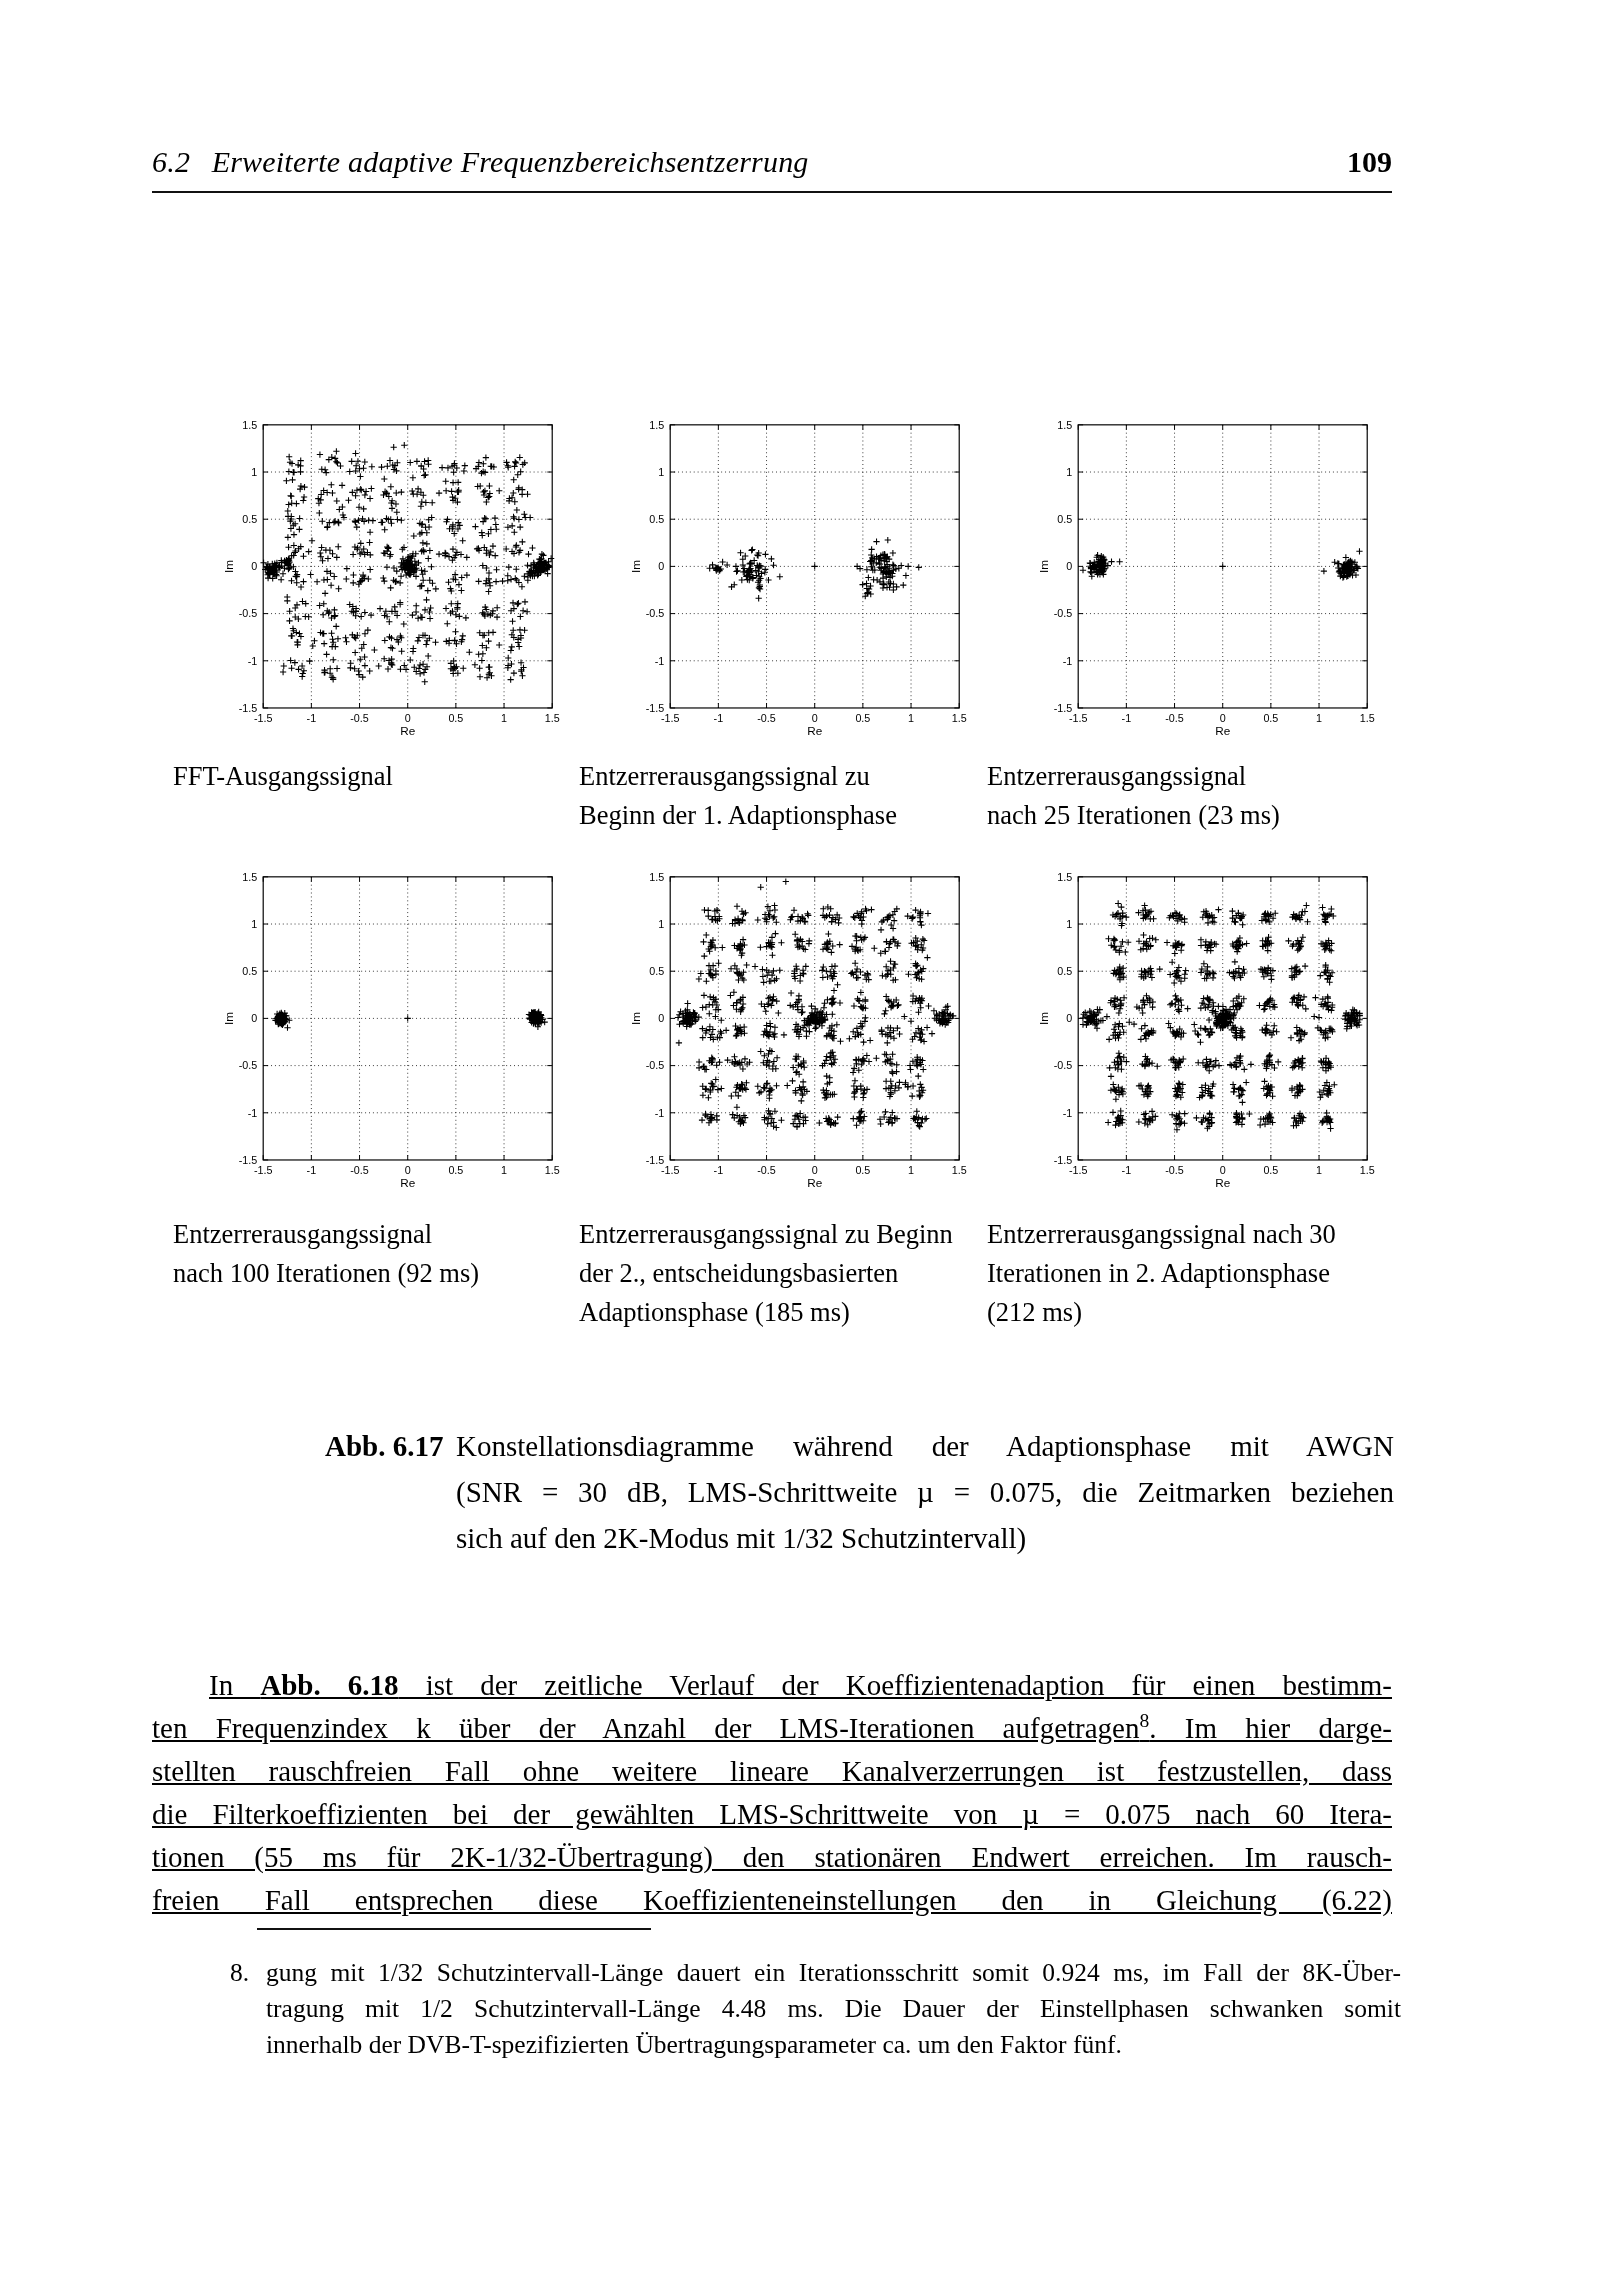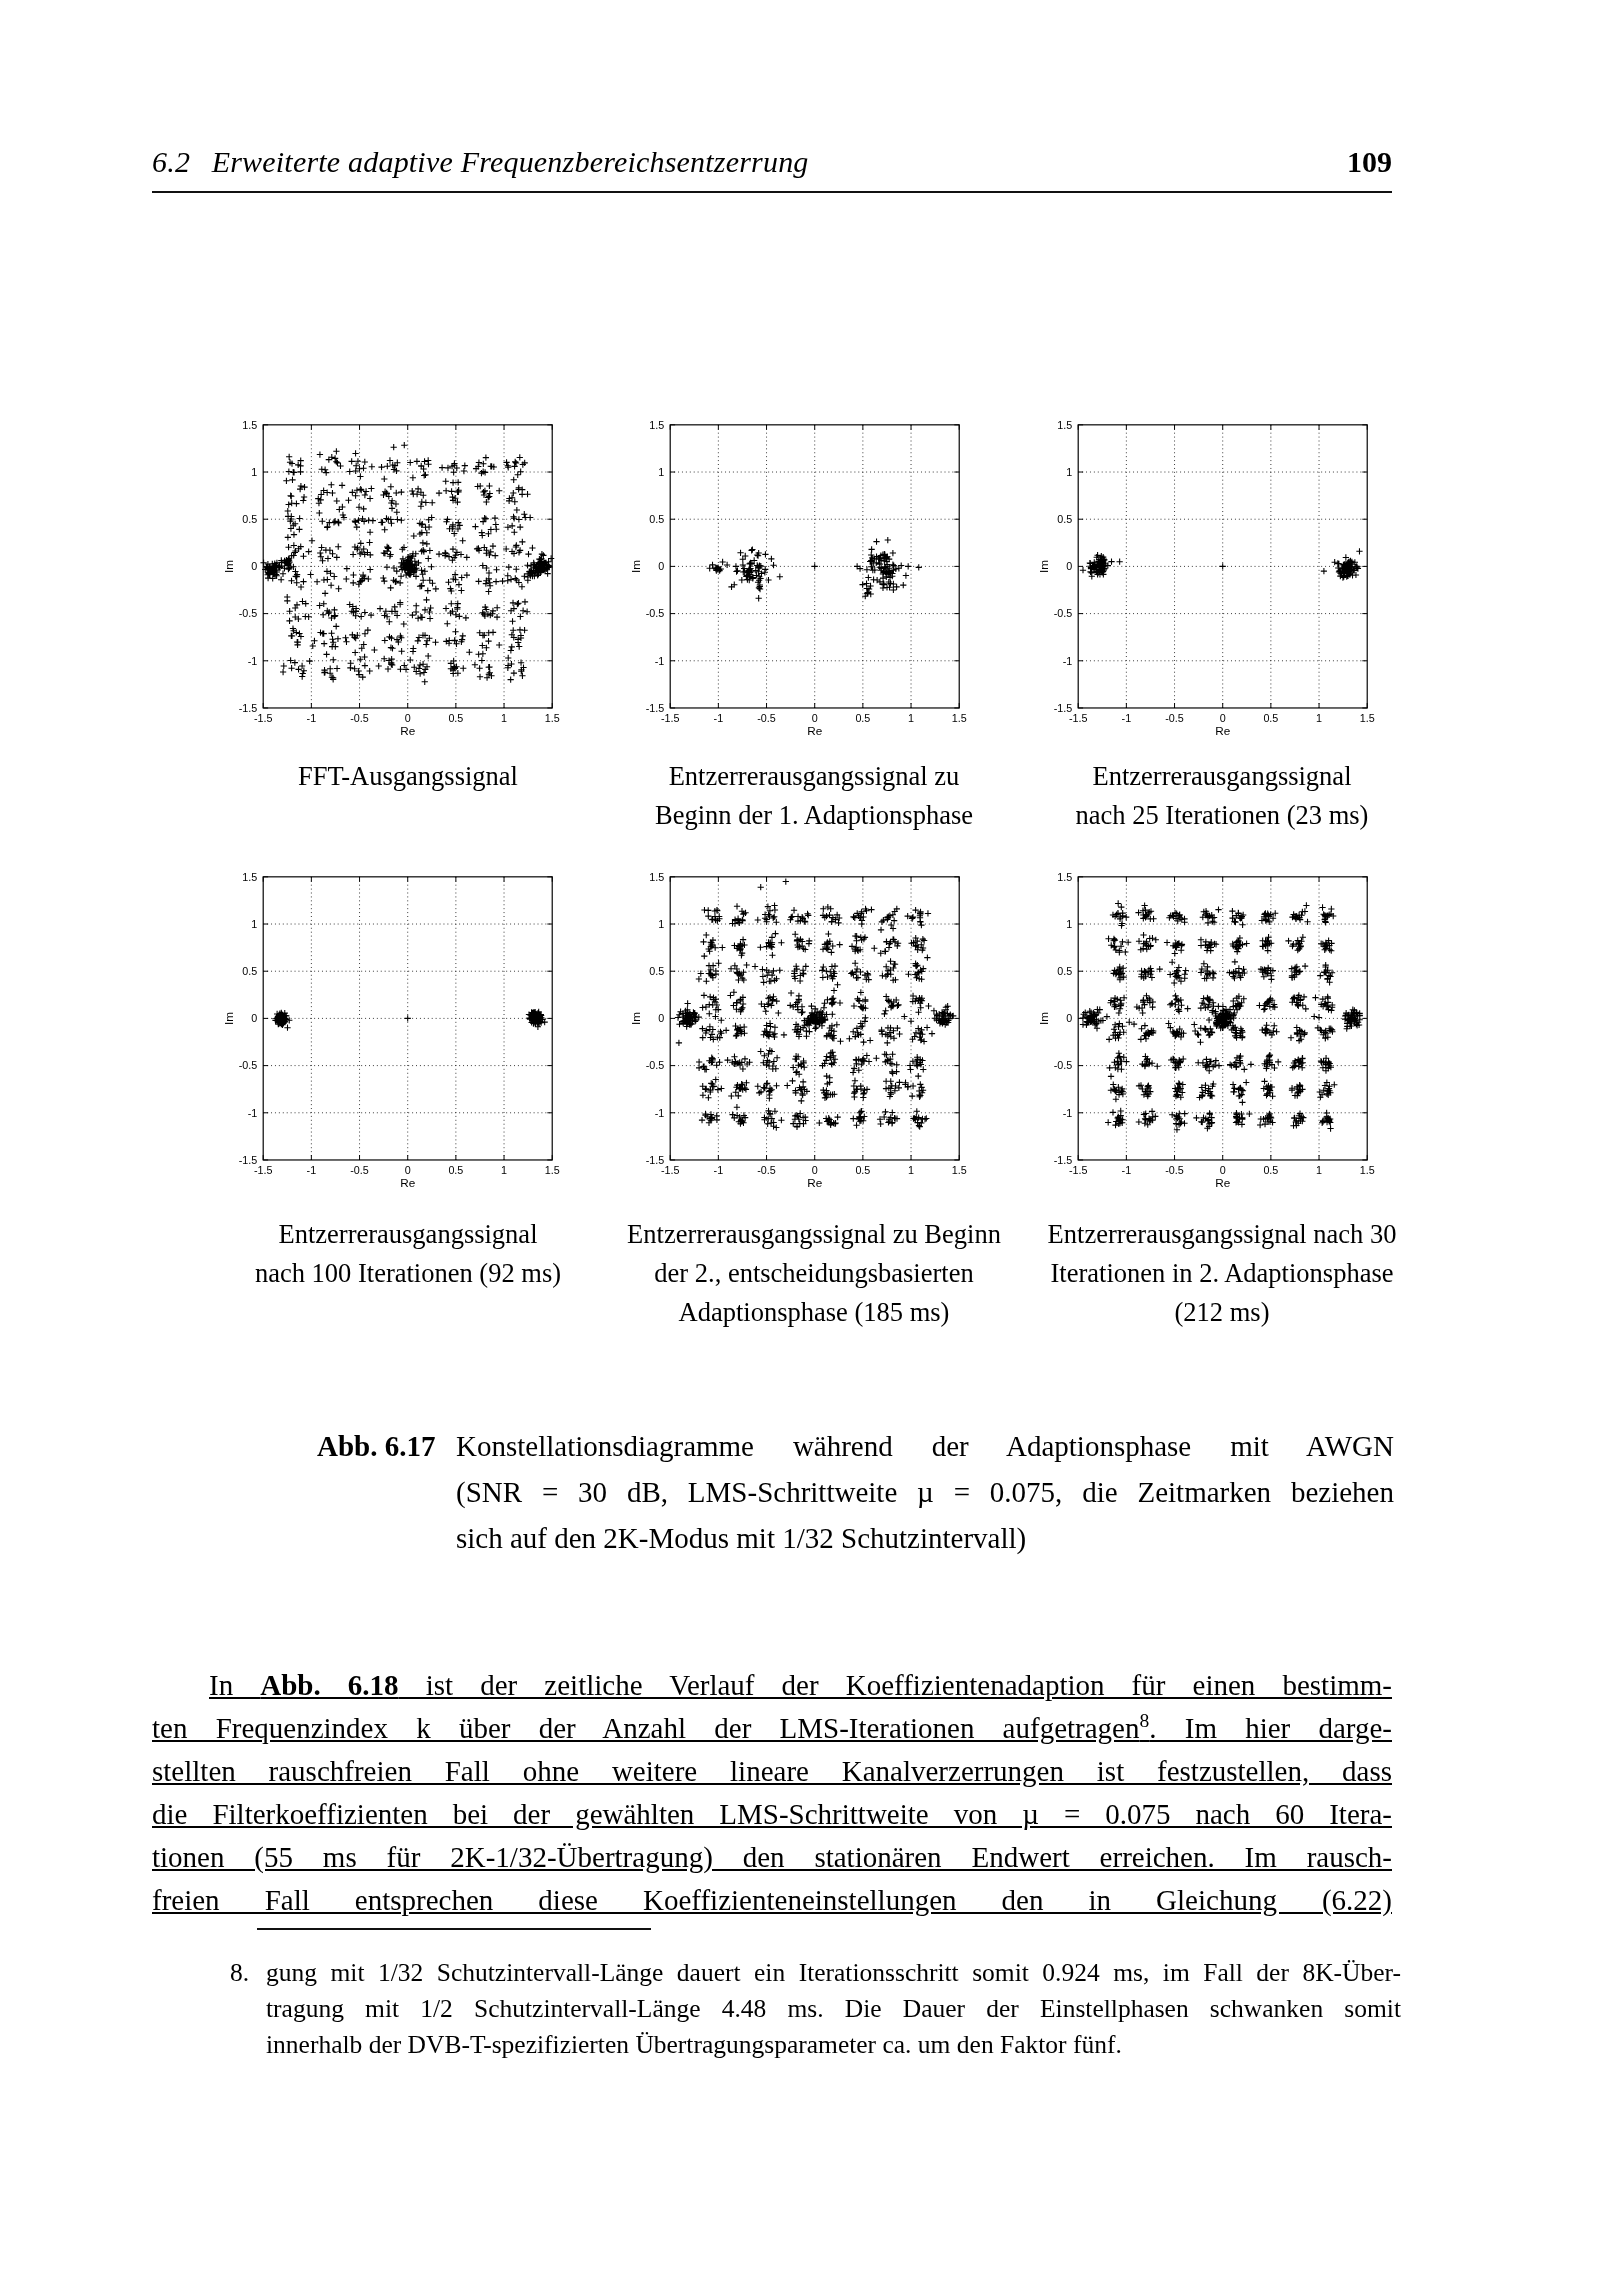--- a/index.html
+++ b/index.html
@@ -24,25 +24,25 @@
 
   
   #plots{position:absolute;left:0;top:0;width:100%;height:100%;}
   svg.plot{position:absolute;display:block;}
   .gridline{stroke:#000;stroke-width:0.8;stroke-dasharray:1 3;}
   .pts{stroke:#000;stroke-width:1.1;fill:none;}
   .axbox{fill:none;stroke:#000;stroke-width:1.2;}
   .tick{stroke:#000;stroke-width:1;}
   .ticklabel{font:11px "Liberation Sans","DejaVu Sans",sans-serif;fill:#000;}
   .axlabel{font:12px "Liberation Sans","DejaVu Sans",sans-serif;fill:#000;}
-  .plot-caption{position:absolute;width:470px;text-align:center;font-size:26.5px;line-height:39px;}
+  .plot-caption{position:absolute;width:470px;font-size:26.5px;line-height:39px;}
 
   
   .fig-caption{position:absolute;left:309px;top:1423px;width:1088px;font-size:29px;line-height:46px;}
-  .fig-label{position:absolute;left:8px;top:0;font-weight:bold;}
+  .fig-label{position:absolute;left:16px;top:0;font-weight:bold;}
   .fig-lines{margin-left:147px;width:938px;}
   .jline{text-align:justify;}
   .jline.stretch{text-align-last:justify;}
 
   
   .body-text{position:absolute;left:152px;top:1664px;width:1240px;font-size:29px;line-height:43px;text-decoration:underline;}
   .body-line{text-align:justify;text-align-last:justify;}
   .body-line.indent{text-indent:57px;}
   .body-line .bold{font-weight:bold;}
   .body-line sup{font-size:19.6px;line-height:0;}

